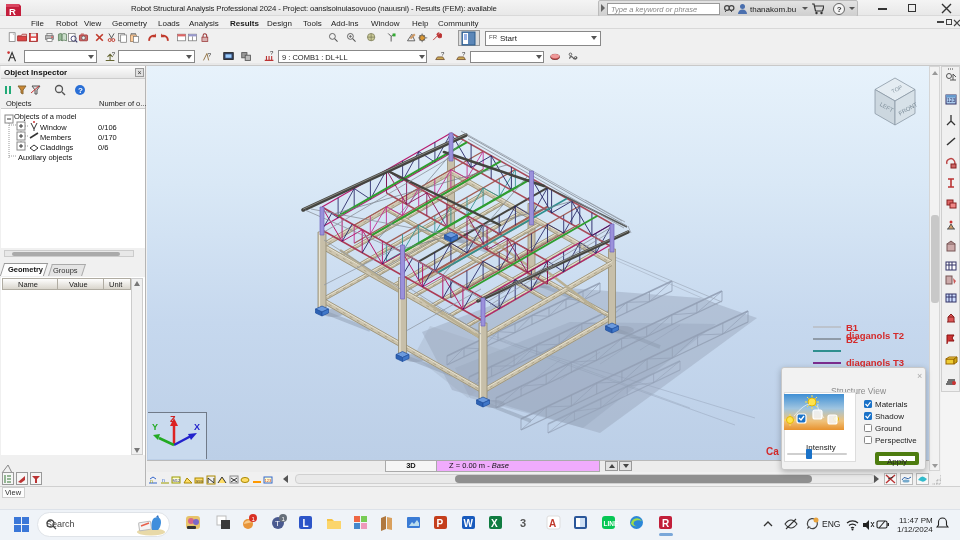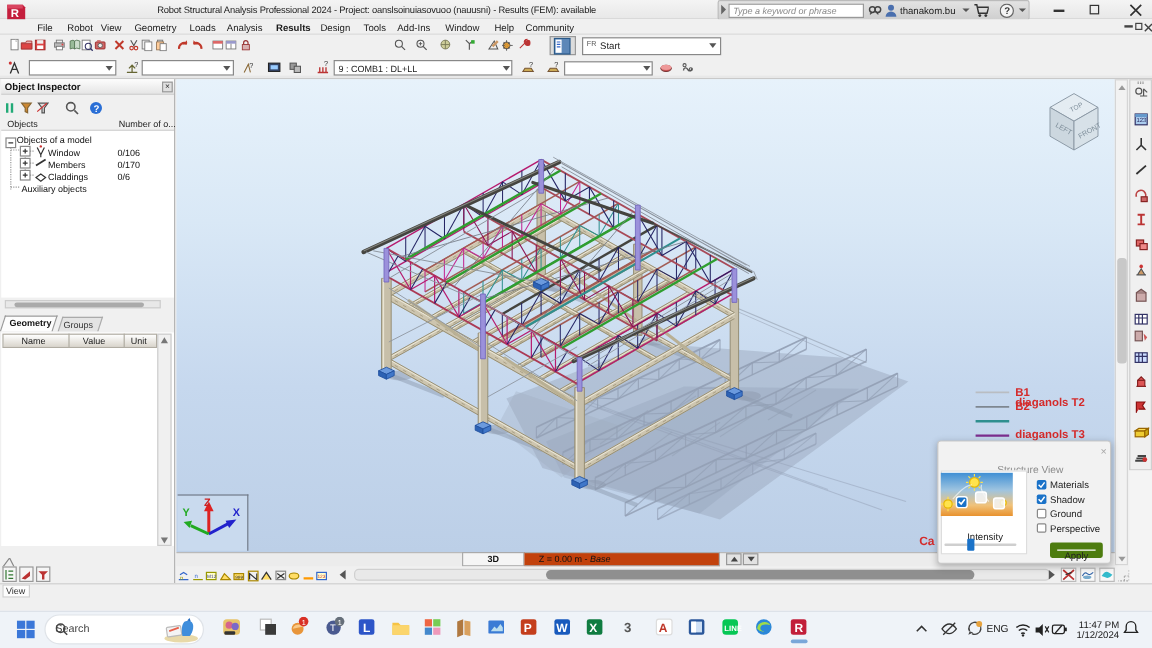--- a/index.html
+++ b/index.html
@@ -815,21 +815,21 @@
 <div style="position:absolute;left:846px;top:357px;font-size:9.5px;color:#d42a2a;font-weight:bold;">diaganols T3</div>
 <div style="position:absolute;left:766px;top:446px;font-size:10px;color:#d42a2a;font-weight:bold;">Ca</div>
 
 <div class="abs" style="left:929px;top:66px;width:11px;height:405px;background:#f2f2f2;border:1px solid #d5d5d5"></div>
 <div class="abs" style="left:932px;top:70px;width:6px;height:5px;border-left:3px solid transparent;border-right:3px solid transparent;border-bottom:4px solid #999"></div>
 <div class="abs" style="left:930.5px;top:215px;width:8px;height:88px;background:#c8c8c8;border-radius:3px"></div>
 <div class="abs" style="left:932px;top:464px;width:6px;height:5px;border-left:3px solid transparent;border-right:3px solid transparent;border-top:4px solid #999"></div>
 
 <div class="abs" style="left:147px;top:460px;width:782px;height:12px;background:#ececec;border-top:1px solid #b9b9b9"></div>
 <div class="abs" style="left:385px;top:460px;width:52px;height:12px;background:#f5f5f5;border:1px solid #aaa;text-align:center;font-size:7.5px;color:#111;font-weight:bold">3D</div>
-<div class="abs" style="left:437px;top:460px;width:163px;height:12px;background:#c2410c;border:1px solid #aaa;border-left:none;font-size:7.5px;color:#111"><span style="margin-left:12px">Z = 0.00 m - <i>Base</i></span></div>
+<div class="abs" style="left:437px;top:460px;width:163px;height:12px;background:#f0abfc;border:1px solid #aaa;border-left:none;font-size:7.5px;color:#111"><span style="margin-left:12px">Z = 0.00 m - <i>Base</i></span></div>
 <div class="abs" style="left:605px;top:461px;width:13px;height:10px;background:#e2e2e2;border:1px solid #999"></div>
 <div class="abs" style="left:619px;top:461px;width:13px;height:10px;background:#e2e2e2;border:1px solid #999"></div>
 <div class="abs" style="left:609px;top:464px;width:0;height:0;border-left:3px solid transparent;border-right:3px solid transparent;border-bottom:4px solid #444"></div>
 <div class="abs" style="left:623px;top:464px;width:0;height:0;border-left:3px solid transparent;border-right:3px solid transparent;border-top:4px solid #444"></div>
 
 <div class="abs" style="left:147px;top:472px;width:782px;height:14px;background:#f0f0f0"></div>
 <div class="abs" style="left:295px;top:474px;width:580px;height:10px;background:#e9e9e9;border:1px solid #d0d0d0;border-radius:4px"></div>
 <div class="abs" style="left:455px;top:475px;width:357px;height:8px;background:#8f8f8f;border-radius:4px"></div>
 <div class="abs" style="left:283px;top:475px;width:0;height:0;border-top:4px solid transparent;border-bottom:4px solid transparent;border-right:5px solid #555"></div>
 <div class="abs" style="left:874px;top:475px;width:0;height:0;border-top:4px solid transparent;border-bottom:4px solid transparent;border-left:5px solid #555"></div>
@@ -918,21 +918,21 @@
 <circle cx="52" cy="25" r="2.5" fill="#ffec80" stroke="#e8b800"></circle>
 <path d="M10 22q10-12 16-12M40 24q-8-10-6-14" stroke="#fff" fill="none" stroke-opacity="0.6"></path>
 <rect x="13" y="20" width="9" height="9" rx="2" fill="#1a72c8" stroke="#fff" stroke-width="1.2"></rect>
     <path d="M15 24l2 2 3-4" stroke="#fff" stroke-width="1.4" fill="none"></path>
 <rect x="29" y="16" width="9" height="9" rx="2" fill="#f4f4f4" stroke="#fff" stroke-width="1.2" fill-opacity="0.85"></rect>
 <rect x="44" y="21" width="9" height="9" rx="2" fill="#f4f4f4" stroke="#fff" stroke-width="1.2" fill-opacity="0.85"></rect>
 </svg>
 <div style="position:absolute;left:806px;top:443px;font-size:8px;color:#222;font-weight:normal;">Intensity</div>
 <div class="abs" style="left:787px;top:453px;width:60px;height:2px;background:#cfcfcf;border-radius:1px"></div>
 <div class="abs" style="left:806px;top:449px;width:6px;height:10px;background:#1a72c8;border-radius:1px"></div>
-<div class="abs" style="left:875px;top:452px;width:44px;height:13px;background:#fff;border:6px solid #4d7c0f;border-radius:2px;text-align:center;font-size:8px;color:#222;line-height:12px">Apply</div>
+<div class="abs" style="left:875px;top:452px;width:44px;height:13px;background:#fff;border:4px solid #4d7c0f;border-radius:2px;text-align:center;font-size:8px;color:#222;line-height:12px">Apply</div>
 <div class="abs" style="left:864px;top:400px;width:8px;height:8px;background:#1a72c8;border-radius:1.5px"></div>
 <svg class="abs" style="left:864px;top:400px" width="8" height="8" viewBox="0 0 8 8">
     <path d="M1.5 4l2 2 3-4" stroke="#fff" stroke-width="1.2" fill="none"></path>
   </svg>
 <div style="position:absolute;left:875px;top:400px;font-size:8px;color:#222;font-weight:normal;">Materials</div>
 <div class="abs" style="left:864px;top:412px;width:8px;height:8px;background:#1a72c8;border-radius:1.5px"></div>
 <svg class="abs" style="left:864px;top:412px" width="8" height="8" viewBox="0 0 8 8">
     <path d="M1.5 4l2 2 3-4" stroke="#fff" stroke-width="1.2" fill="none"></path>
   </svg>
 <div style="position:absolute;left:875px;top:412px;font-size:8px;color:#222;font-weight:normal;">Shadow</div>

